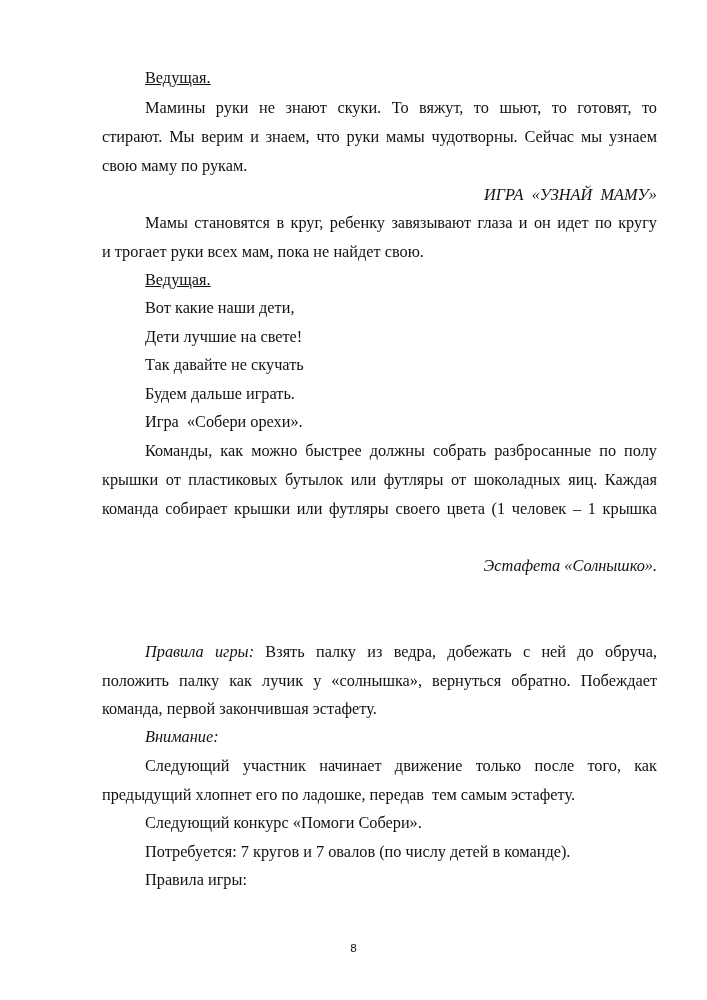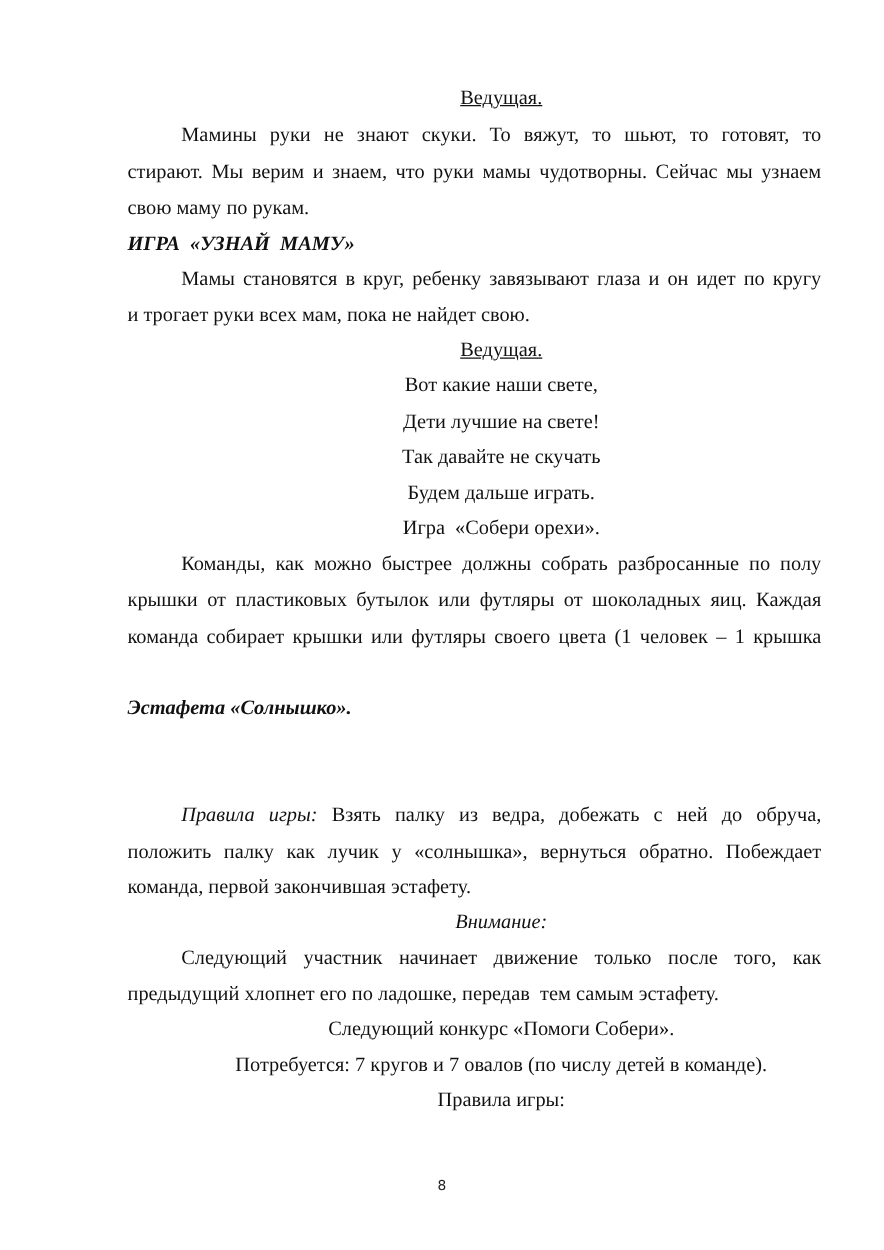--- a/index.html
+++ b/index.html
@@ -5,44 +5,44 @@
     html, body { margin: 0; padding: 0; background: #ffffff; }
     body {
       width: 707px; height: 1000px; position: relative; overflow: hidden;
       font-family: "Liberation Serif", serif; color: #111;
     }
     .page { position: absolute; left: 0; top: 0; width: 707px; height: 1000px; }
     .ln {
       position: absolute; left: 102px; width: 555px;
       font-size: 16.3px; line-height: 20px; white-space: nowrap;
     }
-    .ind { left: 145px; width: 512px; text-align: center; }
+    .ind { left: 145px; width: 512px; }
     .just { text-align: justify; text-align-last: justify; white-space: normal; }
-    .center { left: 102px; width: 555px; text-align: left; font-weight: bold; }
+    .center { left: 102px; width: 555px; text-align: right; }
     .u { text-decoration: underline; }
     .i { font-style: italic; }
     .pnum {
       position: absolute; left: 0; width: 707px; top: 942px; text-align: center;
       font-family: "DejaVu Sans", sans-serif; font-size: 11px; color: #222;
     }
   </style>
 </head>
 <body>
 
 <div class="page">
   <div class="ln ind u" style="top:68px">Ведущая.</div>
   <div class="ln ind just" style="top:98px">Мамины руки не знают скуки. То вяжут, то шьют, то готовят, то</div>
   <div class="ln just" style="top:127px">стирают. Мы верим и знаем, что руки мамы чудотворны. Сейчас мы узнаем</div>
   <div class="ln" style="top:156px">свою маму по рукам.</div>
   <div class="ln center i" style="top:185px; white-space:pre">ИГРА  «УЗНАЙ  МАМУ»</div>
   <div class="ln ind just" style="top:213px">Мамы становятся в круг, ребенку завязывают глаза и он идет по кругу</div>
   <div class="ln" style="top:242px">и трогает руки всех мам, пока не найдет свою.</div>
 
   <div class="ln ind u" style="top:270px">Ведущая.</div>
-  <div class="ln ind" style="top:298px">Вот какие наши свете,</div>
+  <div class="ln ind" style="top:298px">Вот какие наши дети,</div>
   <div class="ln ind" style="top:327px">Дети лучшие на свете!</div>
   <div class="ln ind" style="top:355px">Так давайте не скучать</div>
   <div class="ln ind" style="top:384px">Будем дальше играть.</div>
   <div class="ln ind" style="top:412px; white-space:pre">Игра  «Собери орехи».</div>
   <div class="ln ind just" style="top:441px">Команды, как можно быстрее должны собрать разбросанные по полу</div>
   <div class="ln just" style="top:470px">крышки от пластиковых бутылок или футляры от шоколадных яиц. Каждая</div>
   <div class="ln just" style="top:499px">команда собирает крышки или футляры своего цвета (1 человек – 1 крышка</div>
 
   <div class="ln center i" style="top:556px">Эстафета «Солнышко».</div>
   <div class="ln ind just" style="top:642px">

